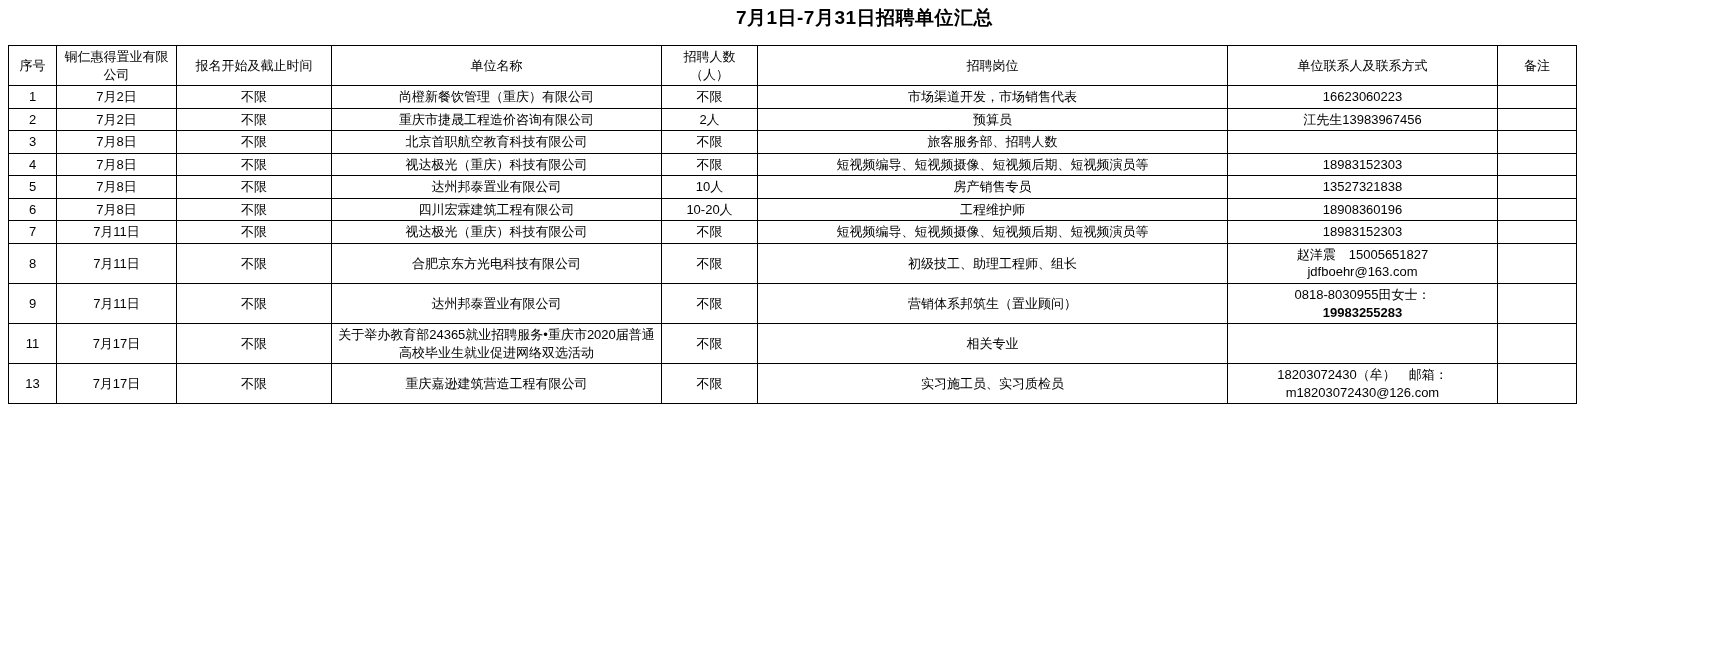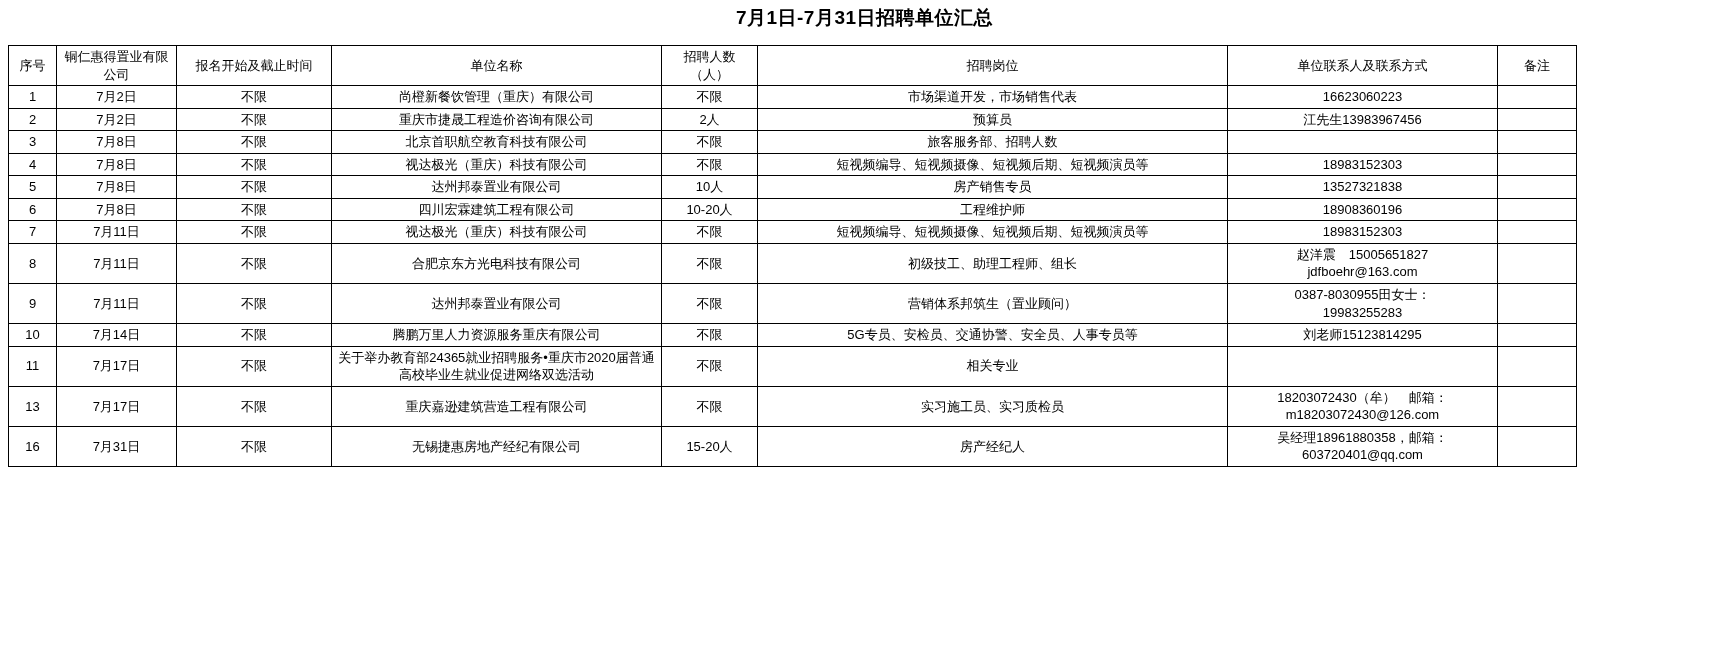--- a/index.html
+++ b/index.html
@@ -59,21 +59,21 @@
 
   .contact-cell {
     text-align: center;
     font-size: 13px;
   }
   .contact-left {
     text-align: left;
     padding-left: 6px;
   }
   .bold-line {
-    font-weight: 400;
+    font-weight: 700;
   }
 </style>
 </head>
 <body>
 
 <div class="page">
 
   <div class="doc-title">7月1日-7月31日招聘单位汇总</div>
 
   <table class="sheet">
@@ -184,33 +184,23 @@
           <td></td>
         </tr>
         <tr>
           <td>9</td>
           <td>7月11日</td>
           <td>不限</td>
           <td>达州邦泰置业有限公司</td>
           <td>不限</td>
           <td>营销体系邦筑生（置业顾问）</td>
           <td class="contact-cell">
-            <div>0387-8030955田女士：</div>
+            <div>0818-8030955田女士：</div>
             <div class="bold-line">19983255283</div>
           </td>
-          <td></td>
-        </tr>
-        <tr>
-          <td>10</td>
-          <td>7月14日</td>
-          <td>不限</td>
-          <td>腾鹏万里人力资源服务重庆有限公司</td>
-          <td>不限</td>
-          <td>5G专员、安检员、交通协警、安全员、人事专员等</td>
-          <td>刘老师15123814295</td>
           <td></td>
         </tr>
         <tr>
           <td>11</td>
           <td>7月17日</td>
           <td>不限</td>
           <td>关于举办教育部24365就业招聘服务•重庆市2020届普通高校毕业生就业促进网络双选活动</td>
           <td>不限</td>
           <td>相关专业</td>
           <td></td>
@@ -222,29 +212,16 @@
           <td>不限</td>
           <td>重庆嘉逊建筑营造工程有限公司</td>
           <td>不限</td>
           <td>实习施工员、实习质检员</td>
           <td class="contact-cell contact-left">
             <div>18203072430（牟）　邮箱：</div>
             <div>m18203072430@126.com</div>
           </td>
           <td></td>
         </tr>
-        <tr>
-          <td>16</td>
-          <td>7月31日</td>
-          <td>不限</td>
-          <td>无锡捷惠房地产经纪有限公司</td>
-          <td>15-20人</td>
-          <td>房产经纪人</td>
-          <td class="contact-cell contact-left">
-            <div>吴经理18961880358，邮箱：</div>
-            <div>603720401@qq.com</div>
-          </td>
-          <td></td>
-        </tr>
       </tbody>
   </table>
 
 </div>
 
 </body></html>

